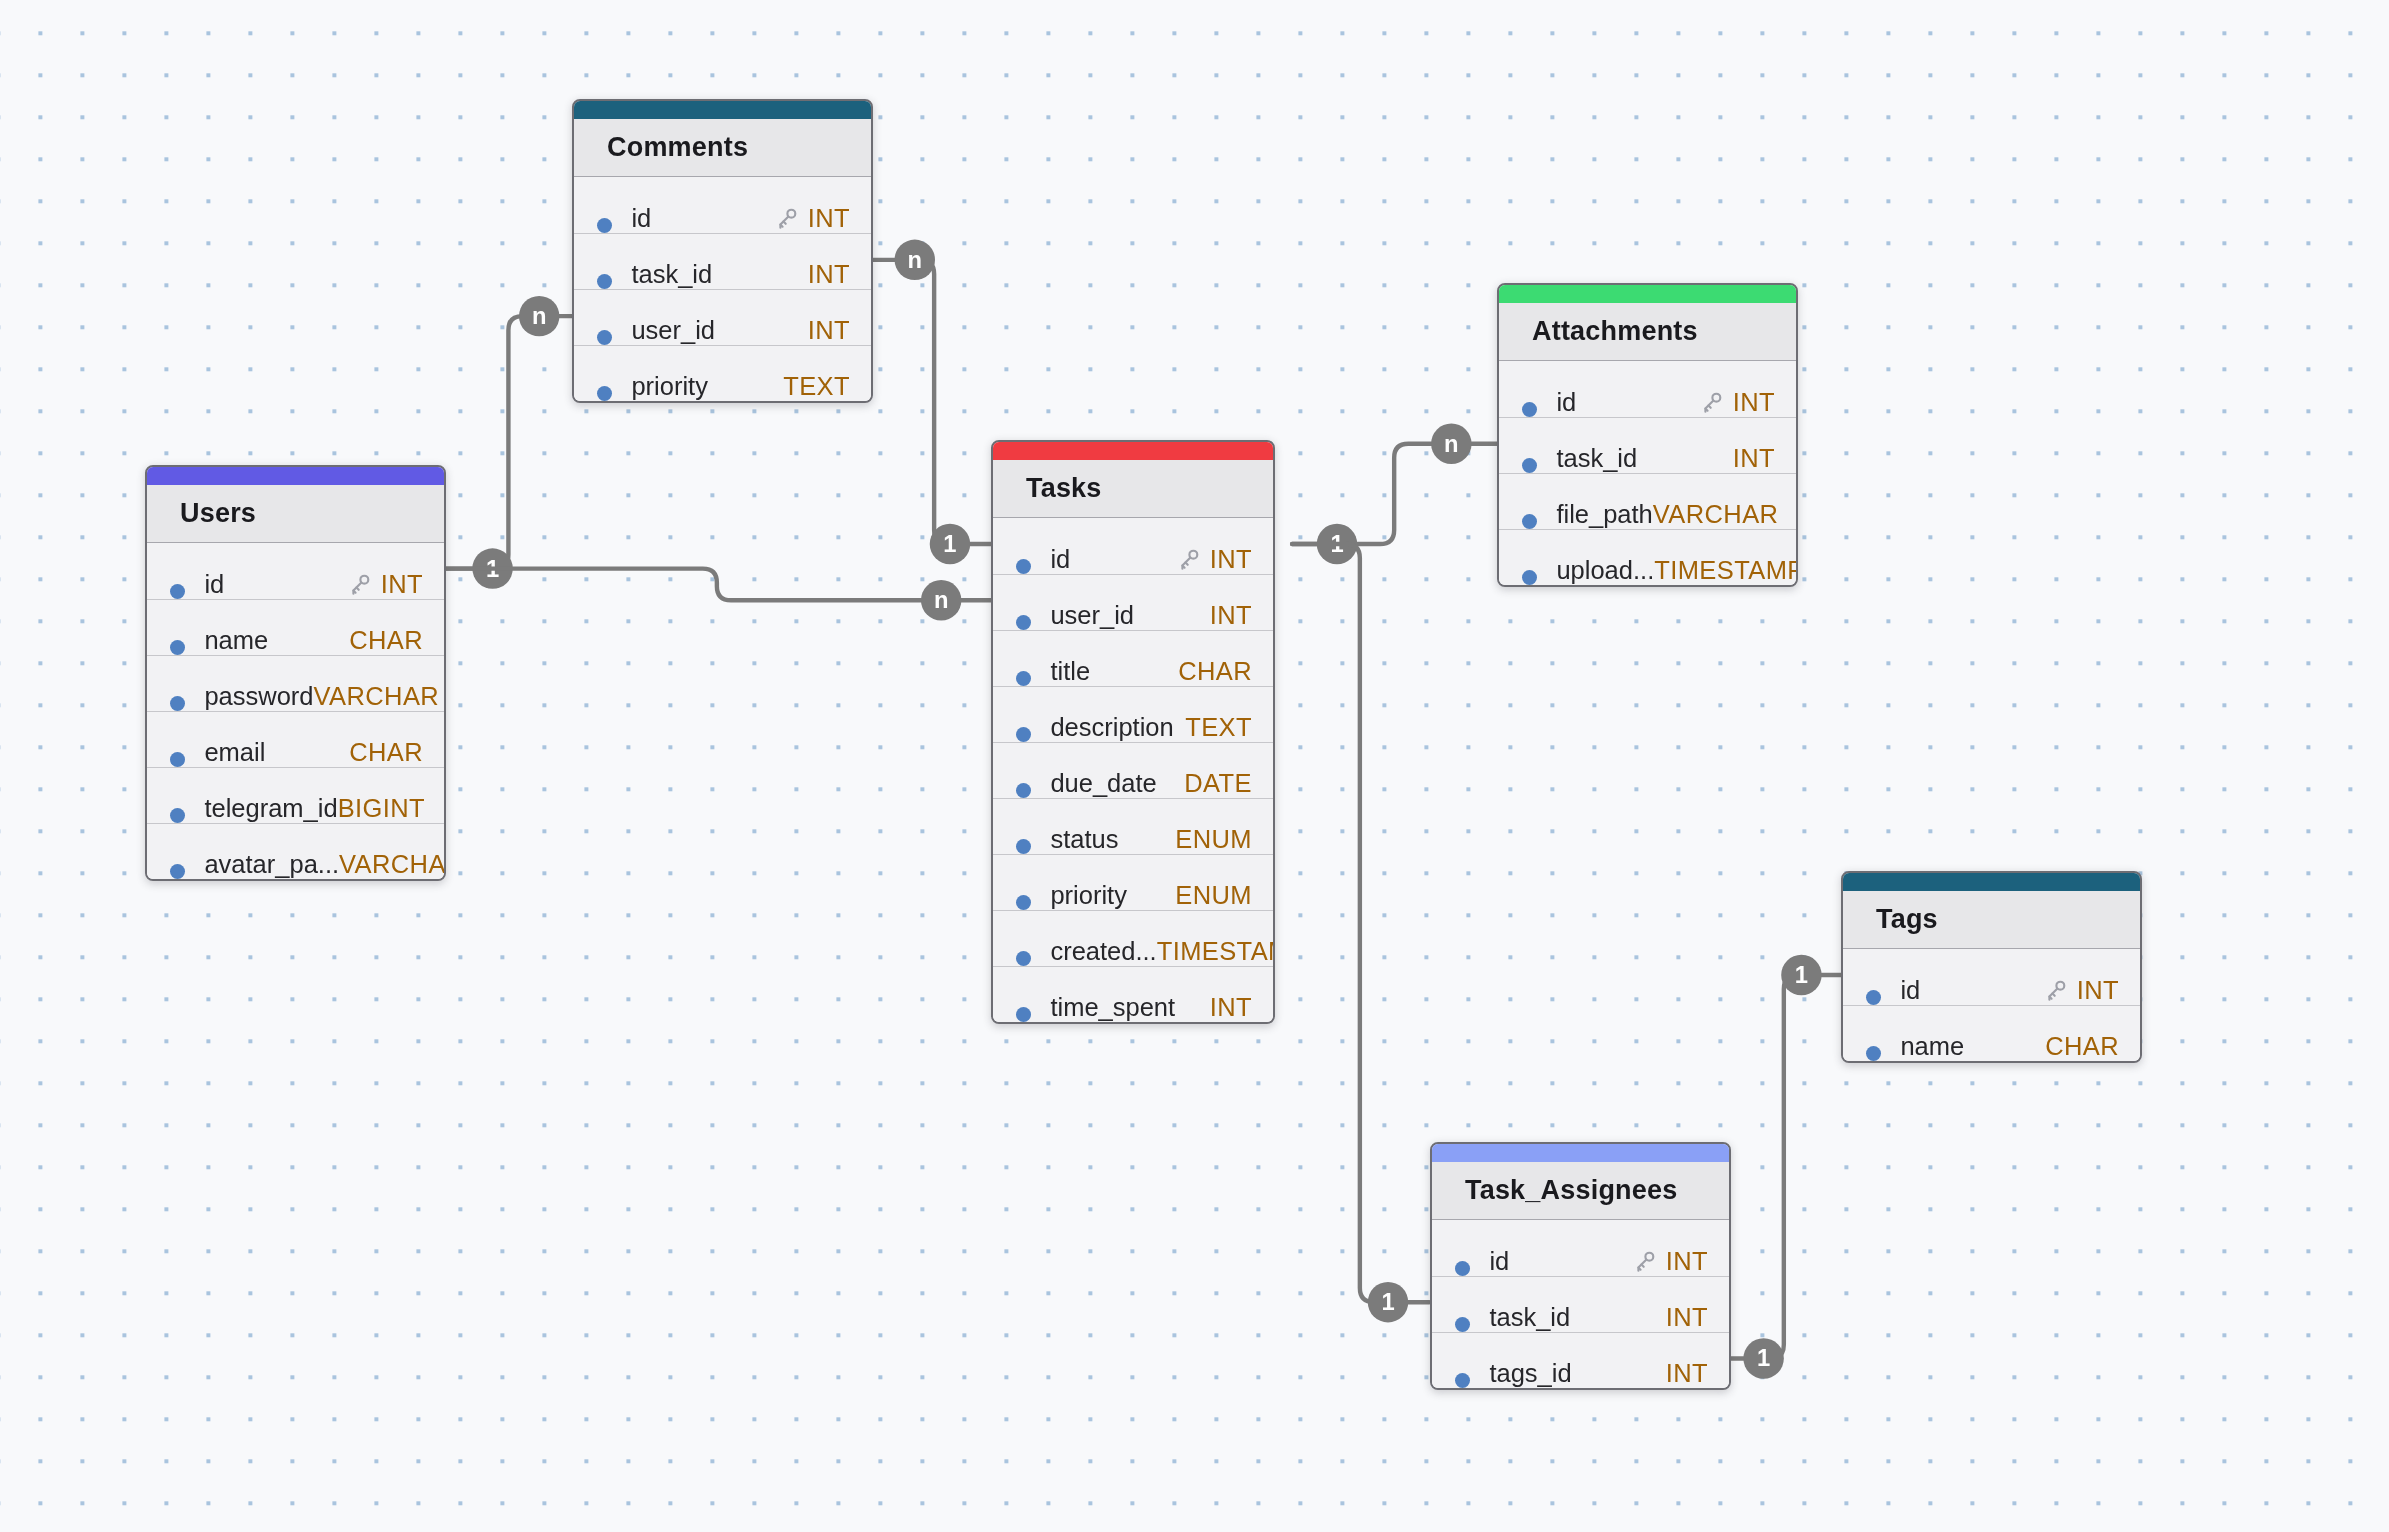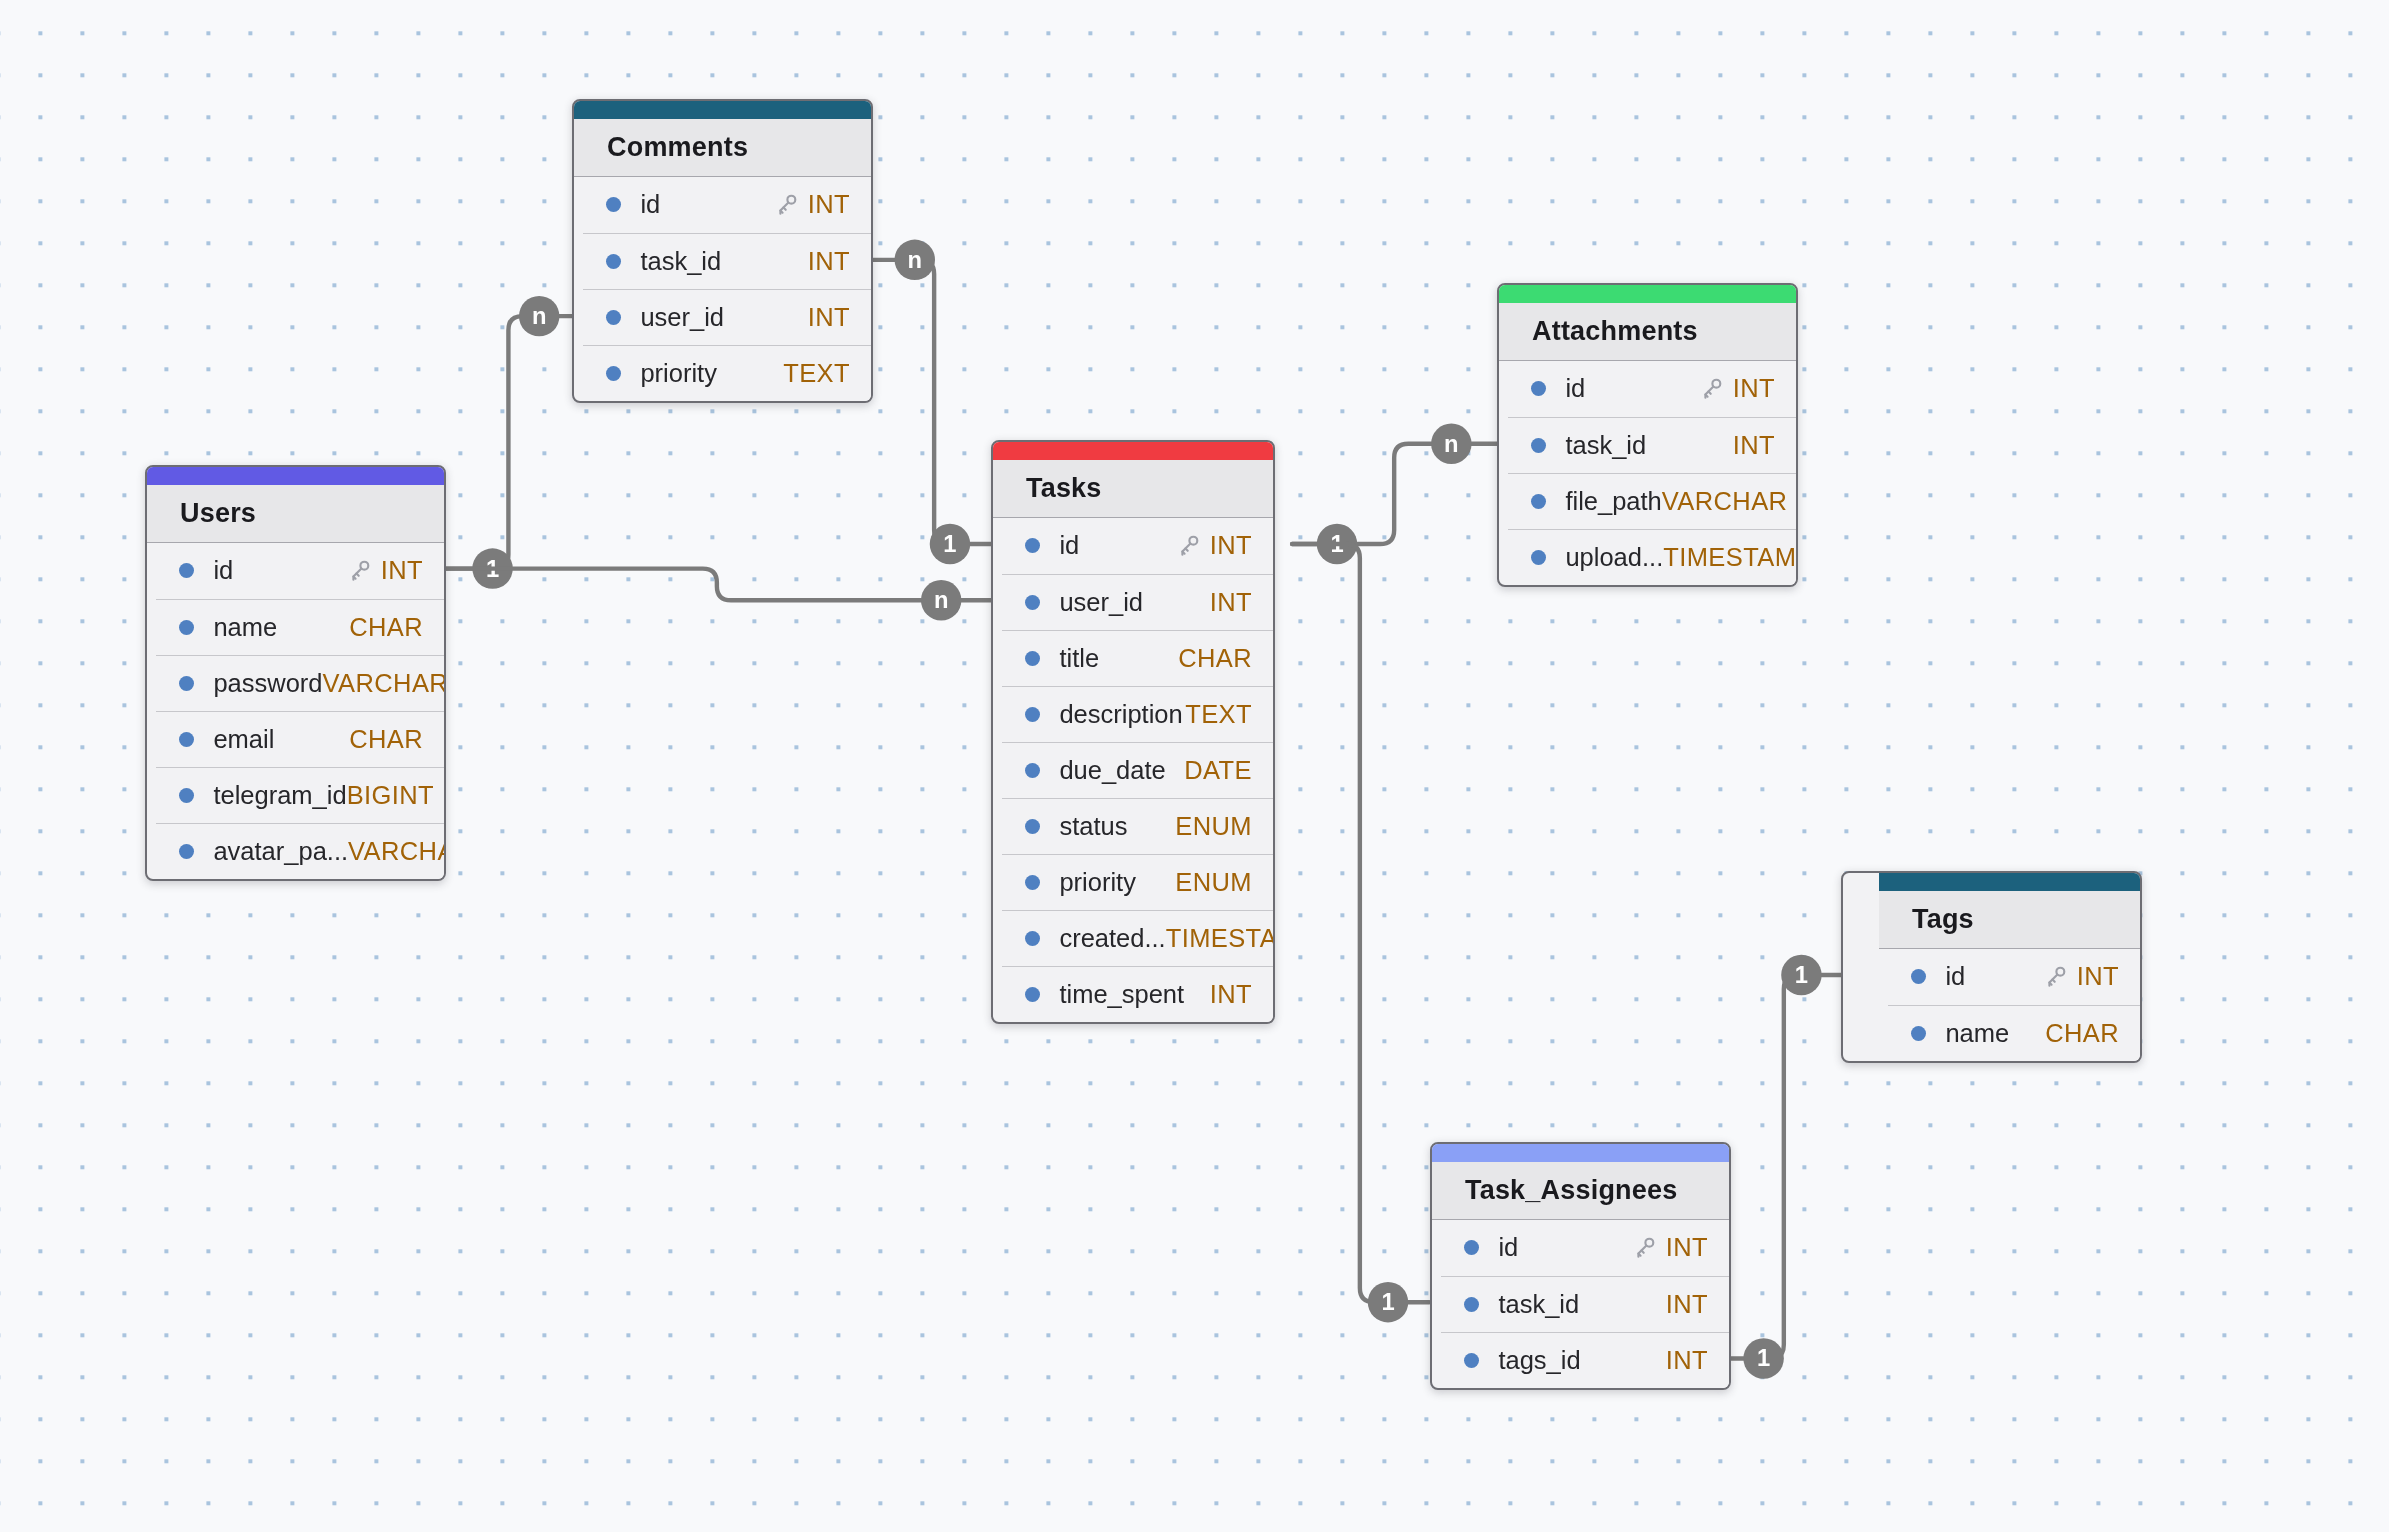--- a/index.html
+++ b/index.html
@@ -12,22 +12,22 @@
     background:#f2f2f4; box-shadow:0 2.6px 8.8px rgba(50,50,60,.22);
     overflow:hidden;
   }
   .accent{height:17.6px; width:100%;}
   .ttl{
     height:58px; box-sizing:border-box; display:flex; align-items:center;
     padding-left:33px; background:#e7e7e9; border-bottom:1.8px solid #a7a7ad;
     font-size:27px; font-weight:bold; color:#1a1a1e; letter-spacing:0.2px;
   }
   .row{
-    height:56px; box-sizing:border-box; display:flex; align-items:center;
-    padding:0 21px 0 23px; background:#f2f2f4;margin-left:9px;
+    height:56px; box-sizing:border-box; display:flex; align-items:flex-end;
+    padding:0 21px 0 23px; background:#f2f2f4;
   }
   .row + .row{border-top:1.8px solid #c7c7cb;}
   .dot{width:15px; height:15px; border-radius:50%; background:#4f80c1; flex:0 0 auto;}
   .fname{margin-left:19.4px; font-size:25.5px; color:#26262a; white-space:nowrap;}
   .right{margin-left:auto; display:flex; align-items:center; gap:8px;}
   .ftype{font-size:25.5px; color:#a16207; letter-spacing:0.4px; white-space:nowrap;}
   .keyic{display:block;}
 </style>
 </head>
 <body>
@@ -283,21 +283,21 @@
         </span>
       </div>
       <div class="row">
         <span class="dot"></span>
         <span class="fname">upload...</span>
         <span class="right">
           <span class="ftype">TIMESTAMP</span>
         </span>
       </div>
     </div>
-    <div class="table" style="left: 1841px; top: 871px; width: 301px; padding-left: 36px;">
+    <div class="table" style="left: 1841px; top: 871px; width: 301px;">
       <div class="accent" style="background: rgb(28, 97, 125);"></div>
       <div class="ttl">Tags</div>
       <div class="row">
         <span class="dot"></span>
         <span class="fname">id</span>
         <span class="right">
           <svg class="keyic" width="27" height="27" viewBox="0 0 24 24">
             <g fill="none" stroke="#9ea0a8" stroke-width="1.9" stroke-linecap="round" stroke-linejoin="round">
               <circle cx="16.3" cy="7.7" r="3.5"></circle>
               <path d="M13.7 10.3 L6.6 17.4 L6.6 20.2"></path>

